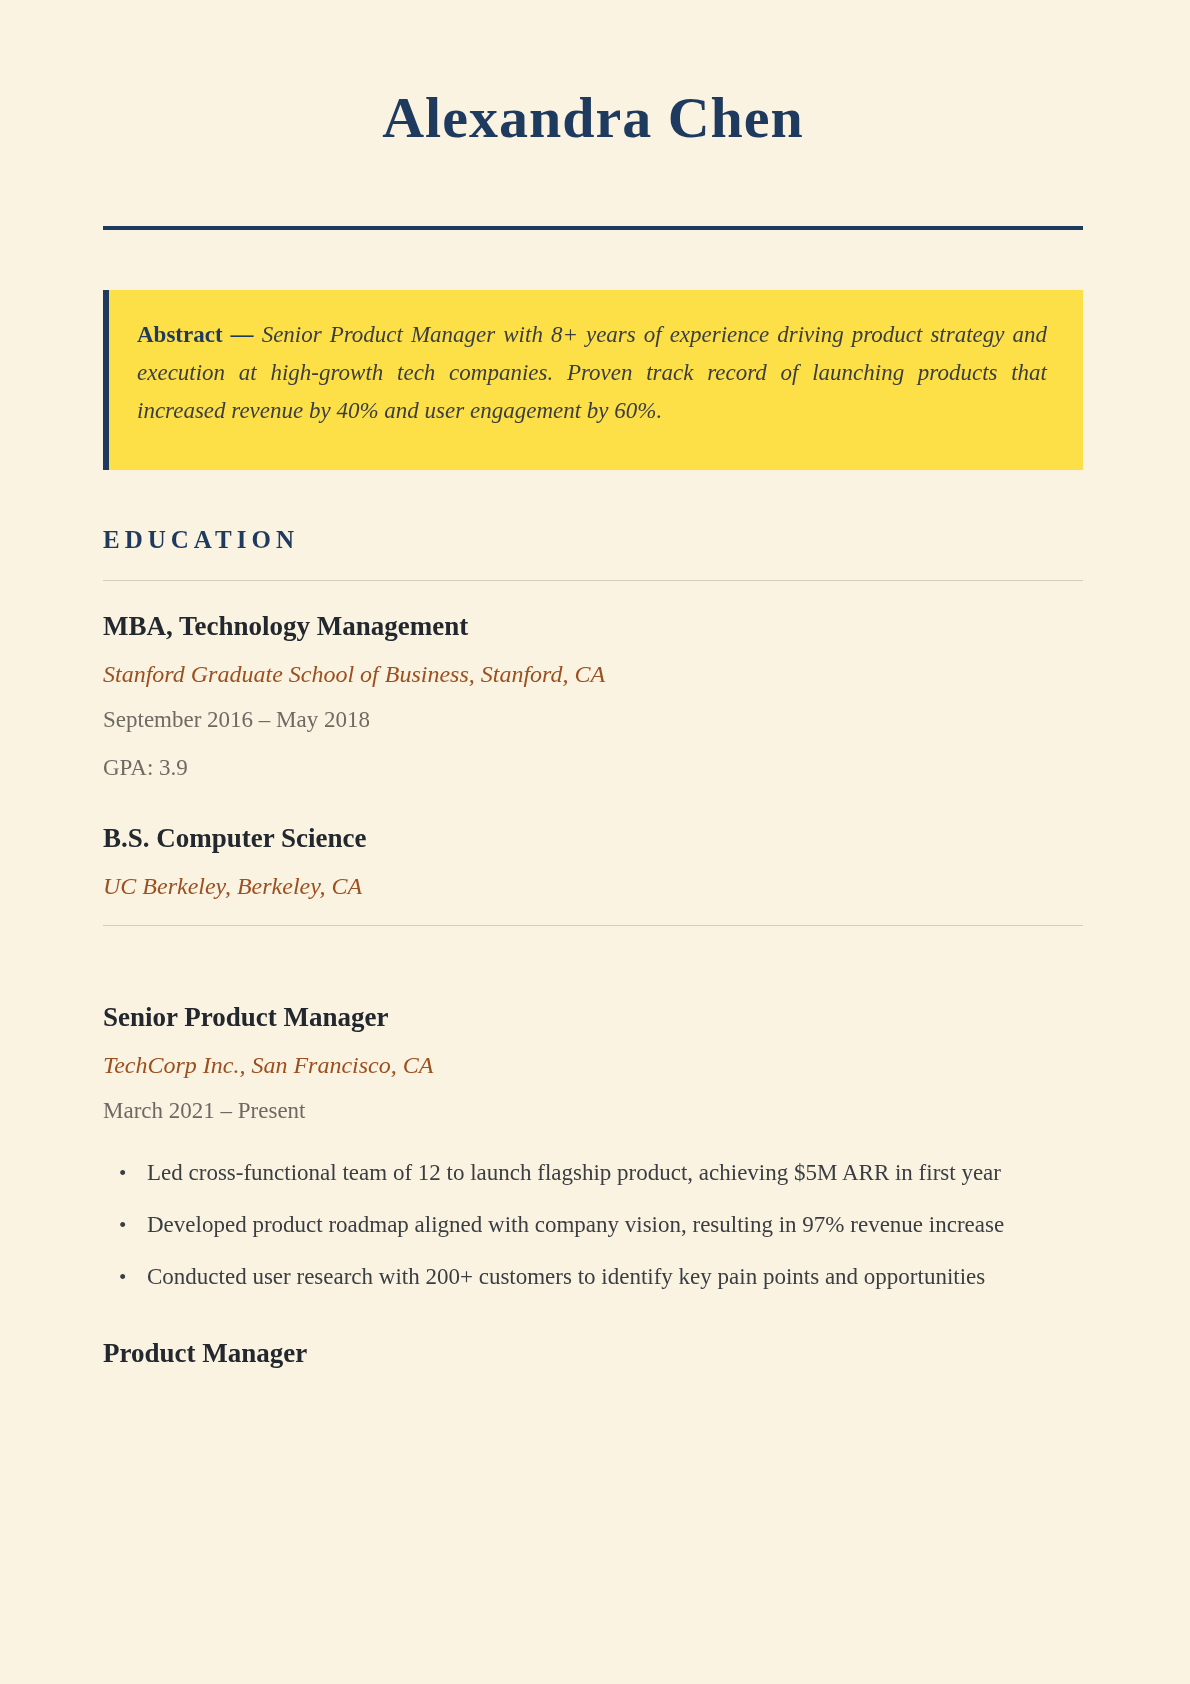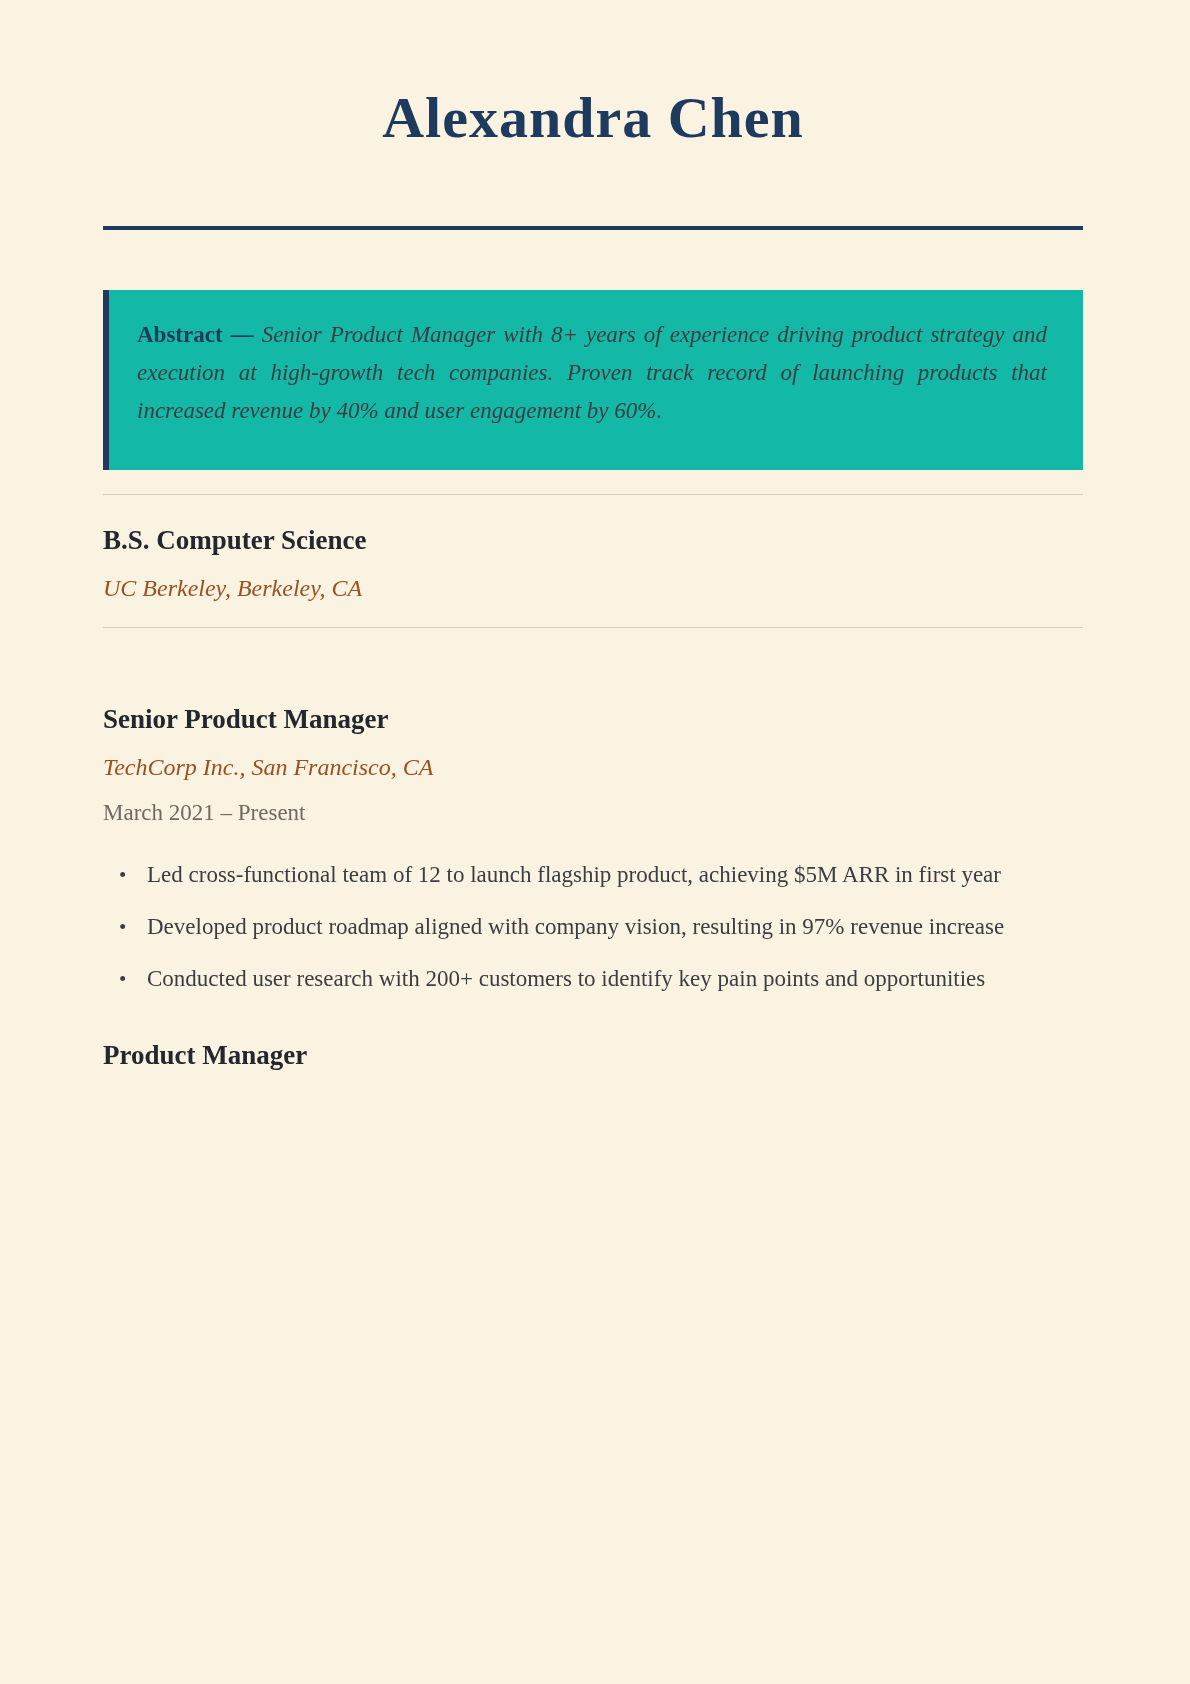--- a/index.html
+++ b/index.html
@@ -17,21 +17,21 @@
     color: #1e3a5f; font-size: 58px; line-height: 64px;
     font-weight: 700; letter-spacing: 1px;
   }
   .contact {
     margin-top: 24px; text-align: center;
     color: #6e6a63; font-size: 23px; line-height: 30px;
   }
   .top-rule { margin-top: 76px; height: 4px; background: #1e3a5f; }
 
   .abstract {
-    margin-top: 60px; background: #14b8a6;
+    margin-top: 60px; background: #fde047;
     border-left: 6px solid #1e3a5f;
     padding: 26px 36px 40px 28px;
   }
   .abstract p {
     margin: 0; font-size: 23px; line-height: 38px;
     text-align: justify; color: #3a3e43; font-style: italic;
   }
   .abstract-label { font-style: normal; font-weight: 700; color: #1e3a5f; }
 
   .section-title {
@@ -74,22 +74,29 @@
 
   <h1 class="name">Alexandra Chen</h1>
 
   <div class="top-rule"></div>
 
   <div class="abstract">
     <p><span class="abstract-label">Abstract —</span> <span>Senior Product Manager with 8+ years of experience driving product strategy and execution at high-growth tech companies. Proven track record of launching products that increased revenue by 40% and user engagement by 60%.</span></p>
   </div>
 
   <section>
+    <h2 class="section-title">EDUCATION</h2>
     <div class="section-rule"></div>
 
+    <div class="entry">
+      <h3 class="entry-title">MBA, Technology Management</h3>
+      <div class="entry-sub">Stanford Graduate School of Business, Stanford, CA</div>
+      <div class="entry-dates">September 2016 – May 2018</div>
+      <div class="entry-gpa">GPA: 3.9</div>
+    </div>
 
     <div class="entry">
       <h3 class="entry-title">B.S. Computer Science</h3>
       <div class="entry-sub">UC Berkeley, Berkeley, CA</div>
     </div>
   </section>
 
   <section>
     <div class="section-rule"></div>
 

